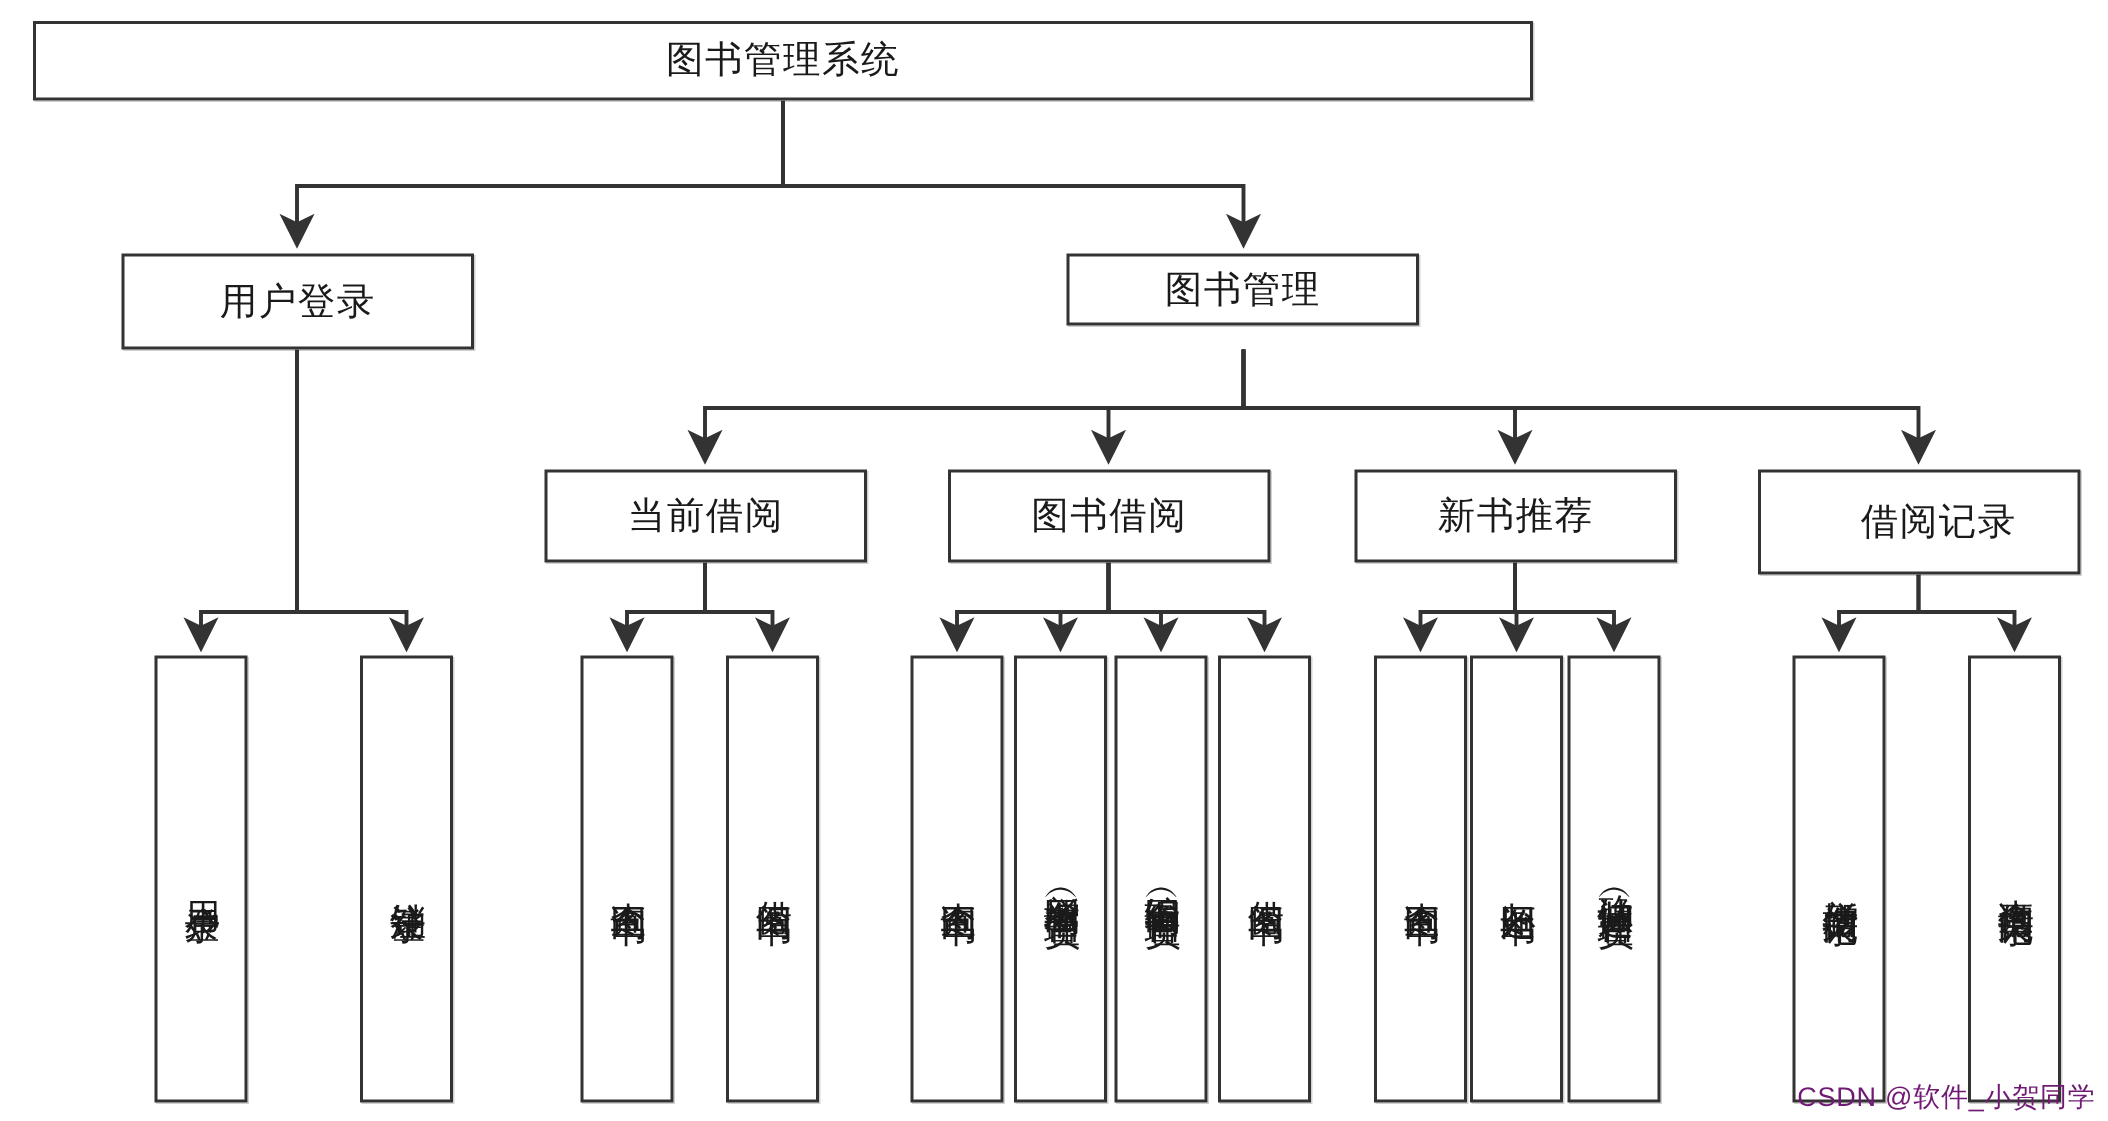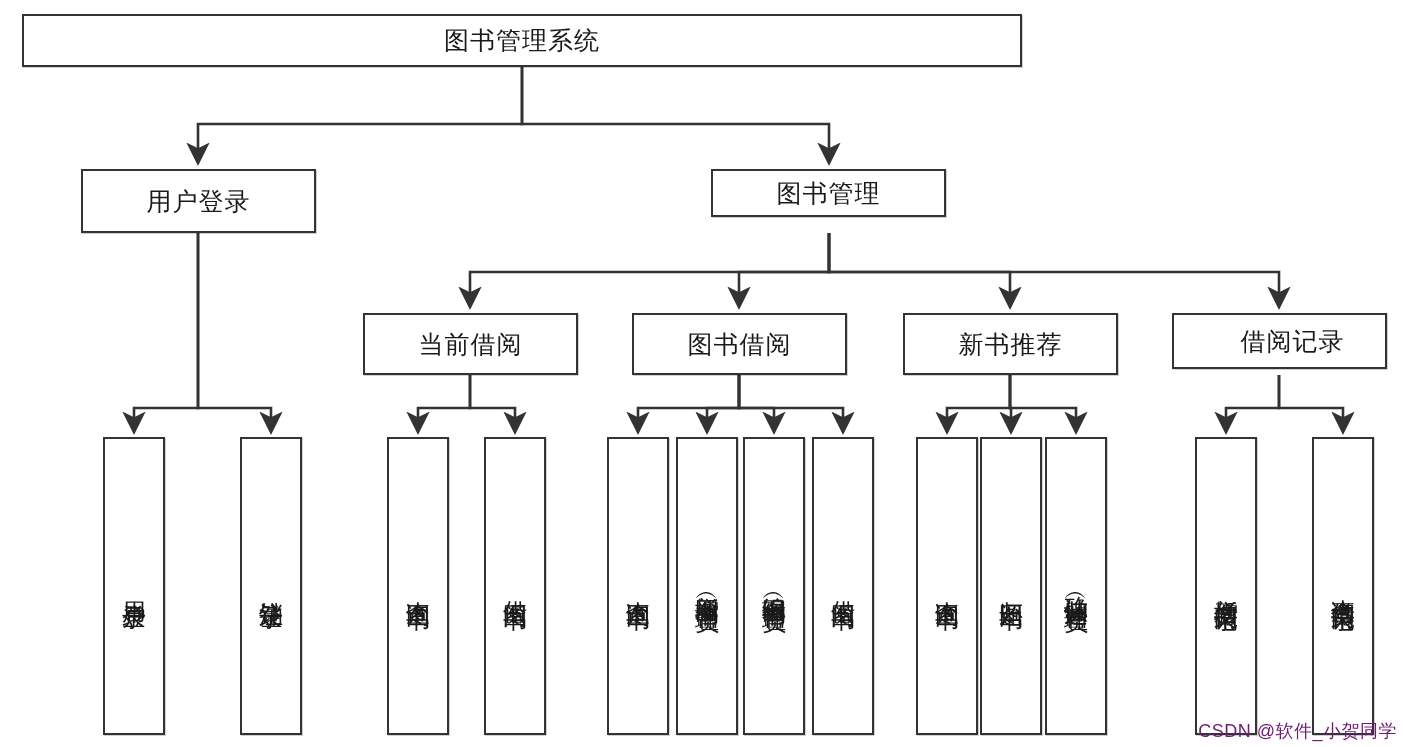--- a/index.html
+++ b/index.html
@@ -108,21 +108,21 @@
   </svg>
 
   <div class="node horiz" id="node-root" style="left: 22px; top: 14px; width: 1000px; height: 53px; text-align: right;">图书管理系统</div>
 
   <div class="node horiz" id="node-user-login" style="left: 81px; top: 169px; width: 235px; height: 64px;">用户登录</div>
   <div class="node horiz" id="node-book-manage" style="left: 711px; top: 169px; width: 235px; height: 48px;">图书管理</div>
 
   <div class="node horiz" id="node-new-book-rec" style="left: 363px; top: 313px; width: 215px; height: 62px;">当前借阅</div>
   <div class="node horiz" id="node-book-borrow" style="left: 632px; top: 313px; width: 215px; height: 62px;">图书借阅</div>
   <div class="node horiz" id="node-current-borrow" style="left: 903px; top: 313px; width: 215px; height: 62px;">新书推荐</div>
-  <div class="node horiz" id="node-borrow-record" style="left: 1172px; top: 313px; width: 215px; height: 56px; padding-left: 26px;">借阅记录</div>
+  <div class="node horiz" id="node-borrow-record" style="left: 1172px; top: 313px; width: 215px; height: 70px; padding-left: 26px;">借阅记录</div>
 
   <div id="leaf-container">
       <div class="node vert" style="left: 103px; top: 437px; width: 62px; height: 298px;">
         <span>用户登录</span>
       </div>
       <div class="node vert" style="left: 240px; top: 437px; width: 62px; height: 298px;">
         <span>注销登录</span>
       </div>
       <div class="node vert" style="left: 387px; top: 437px; width: 62px; height: 298px;">
         <span>查询图书</span>

